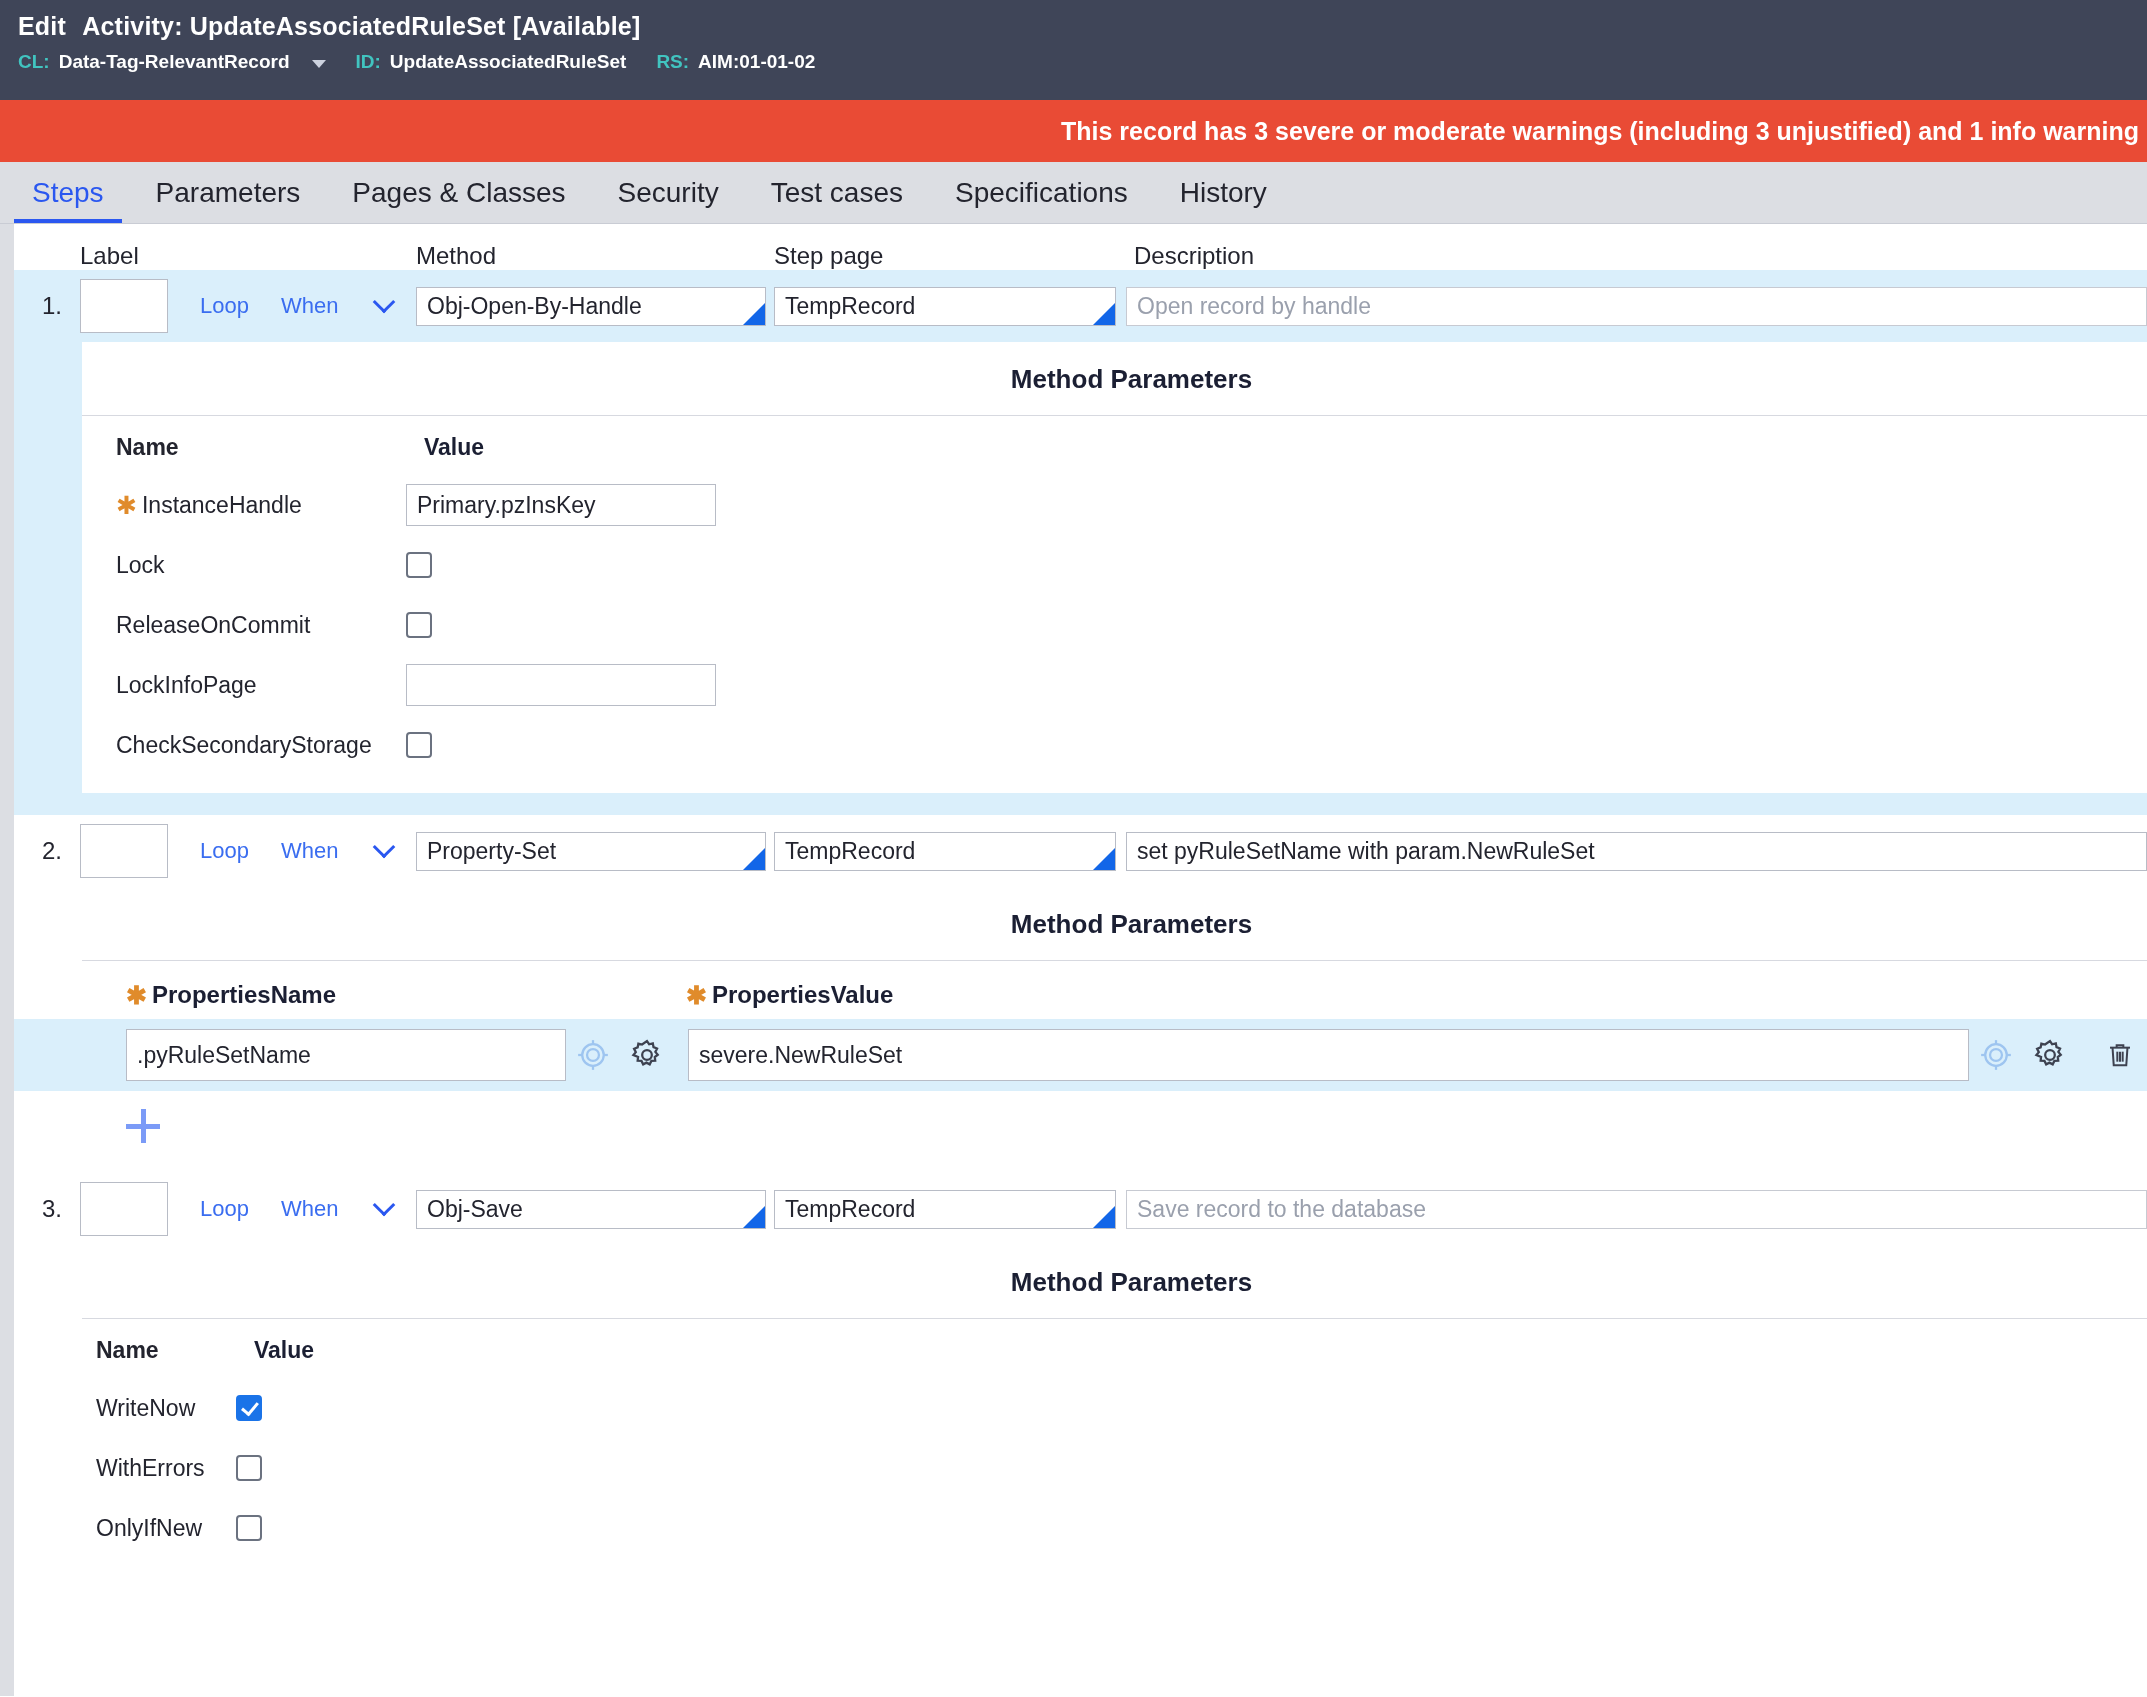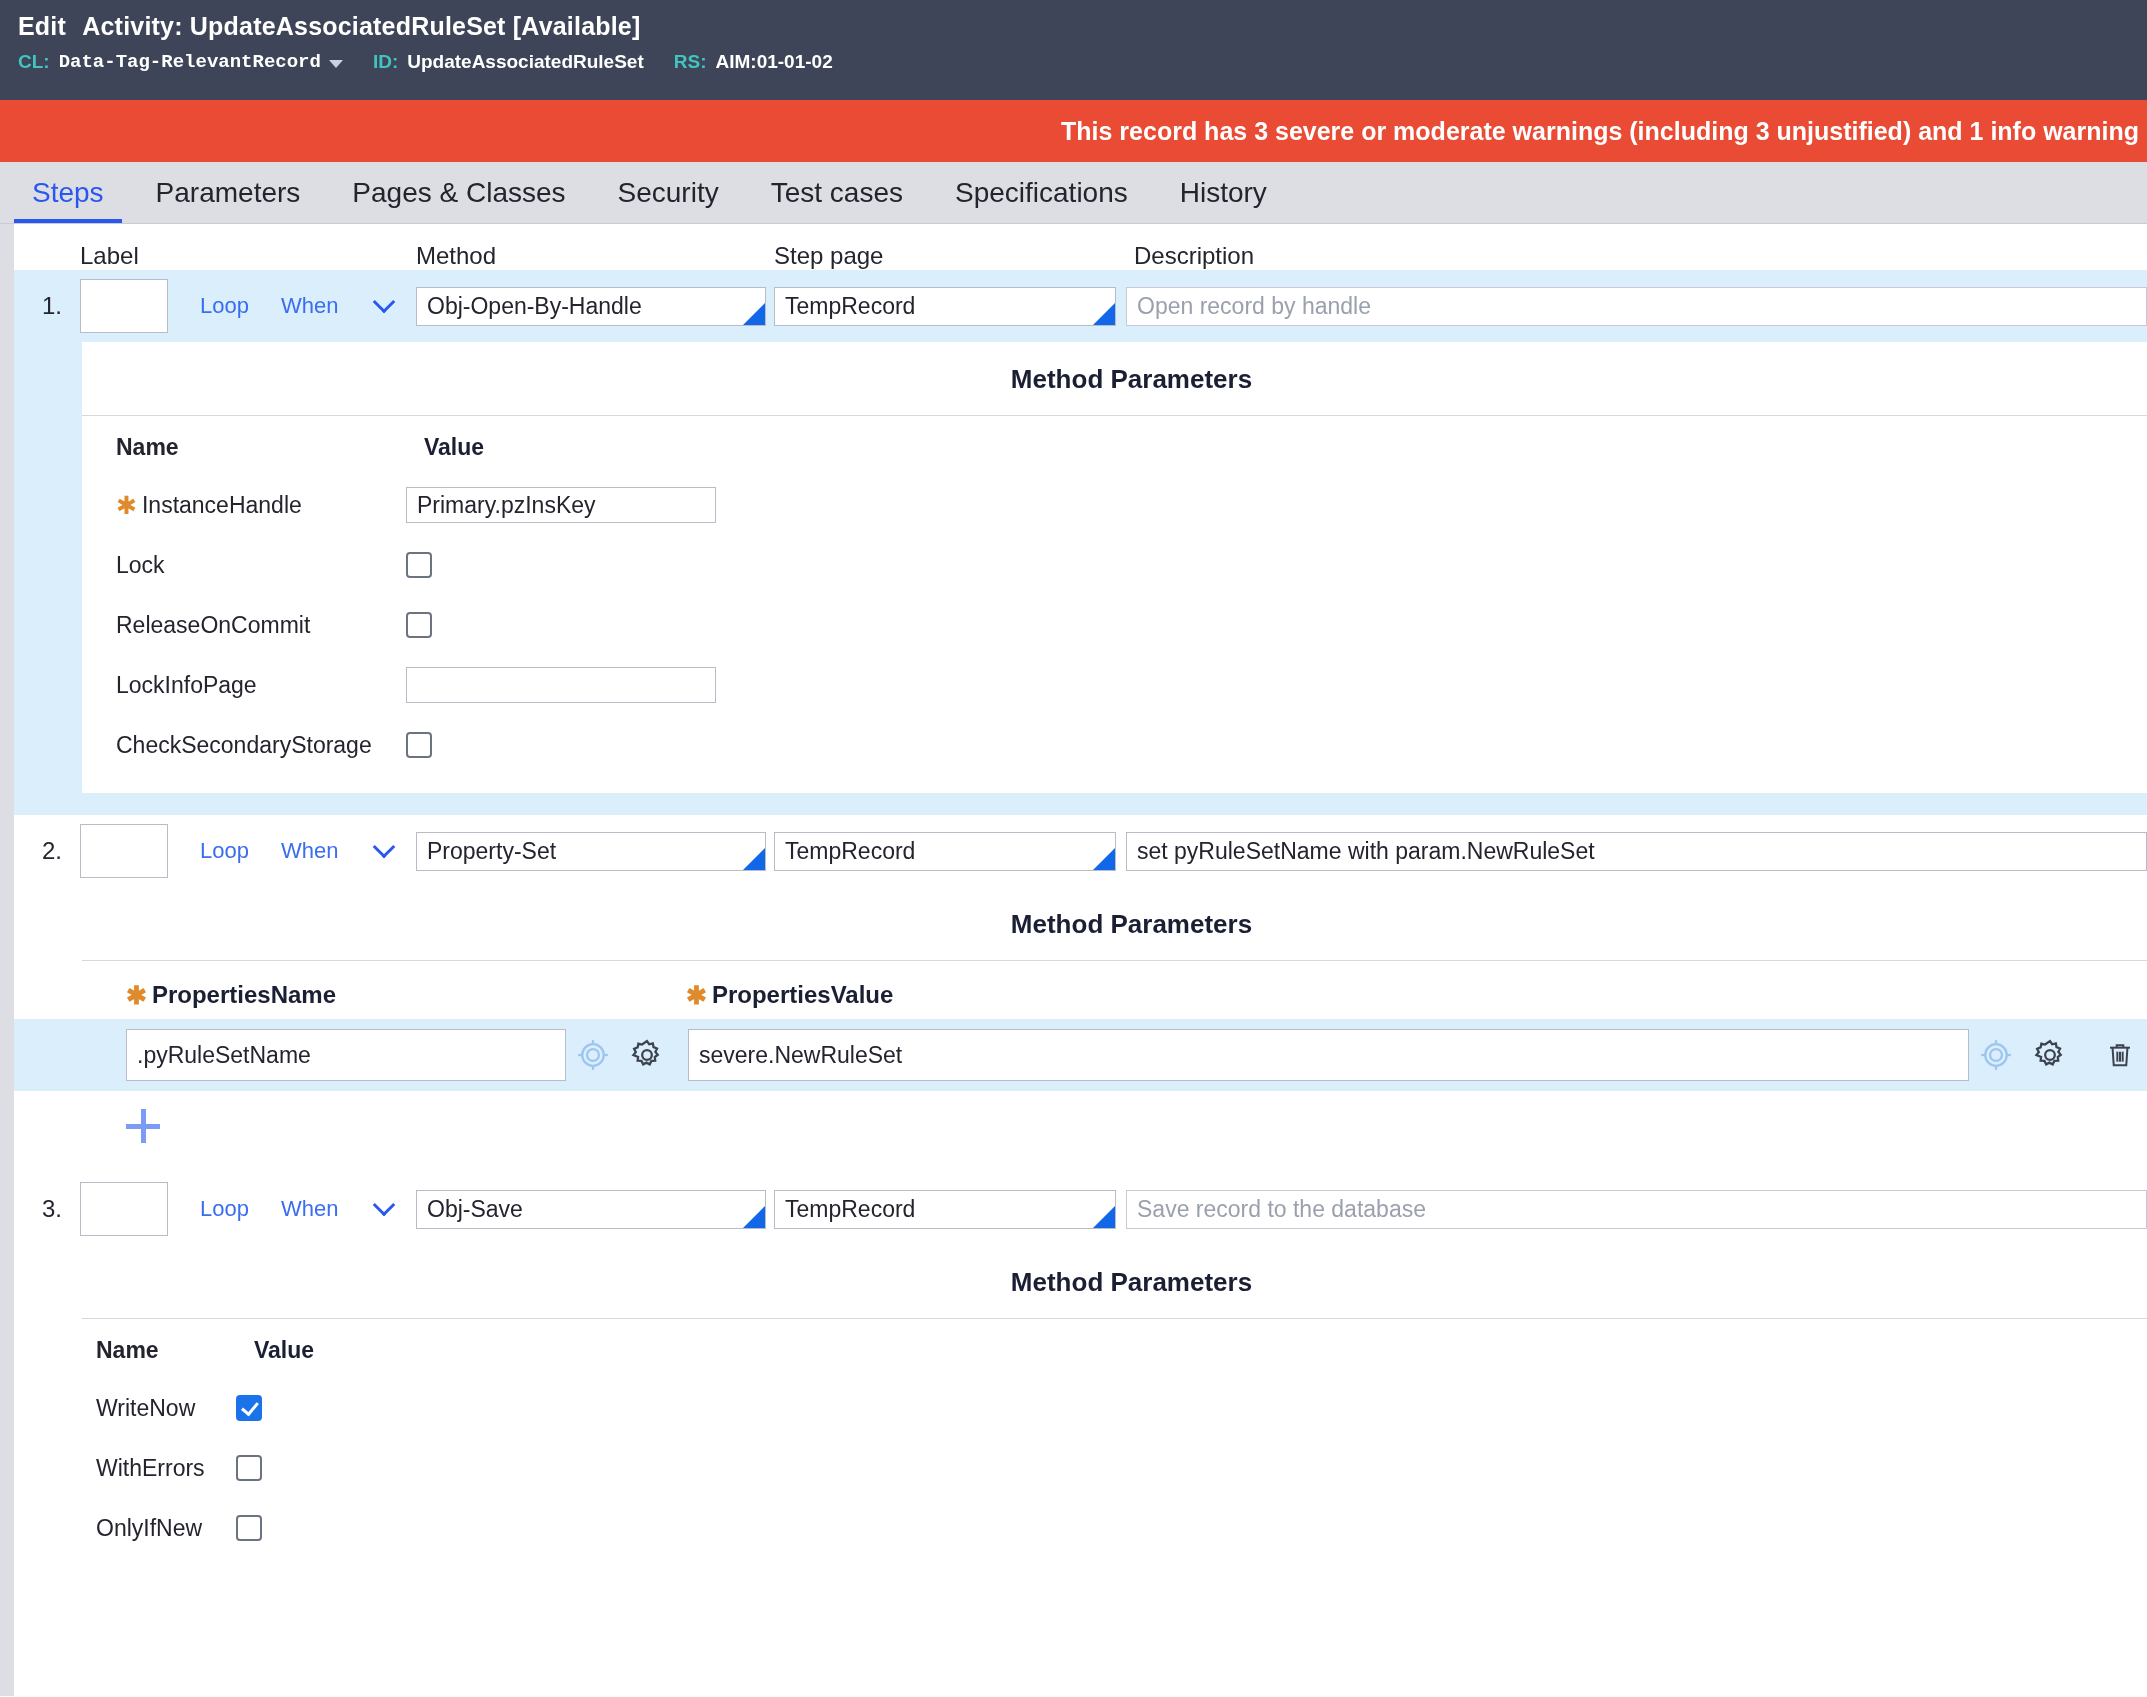--- a/index.html
+++ b/index.html
@@ -32,21 +32,21 @@
     margin-top: 8px;
     font-size: 19px;
     font-weight: bold;
     line-height: 24px;
     white-space: nowrap;
     display: flex;
     align-items: center;
   }
   .meta-key { color: #41c4c0; margin-right: 9px; }
   .meta-val { color: #ffffff; margin-right: 30px; }
-  .meta-val.with-caret { margin-right: 8px; font-family: Liberation Mono, monospace; }
+  .meta-val.with-caret { margin-right: 22px; }
   .caret-down {
     display: inline-block;
     width: 0; height: 0;
     border-left: 7px solid transparent;
     border-right: 7px solid transparent;
     border-top: 8px solid #cdd2df;
     margin-right: 30px;
     position: relative; top: 2px;
   }
 
@@ -235,21 +235,21 @@
   }
   .pg-name.w-narrow { width: 140px; flex: 0 0 140px; }
   .star {
     color: #e08b2b;
     font-size: 25px;
     margin-right: 5px;
     line-height: 1;
   }
   .pg-val { display: flex; align-items: center; }
   .txtbox {
-    width: 310px; height: 36px;
+    width: 310px; height: 42px;
     border: 1px solid #b8bcc6;
     background: #ffffff;
     display: flex; align-items: center;
     padding: 7px 10px;
     font-size: 23px;
     color: #23242e;
   }
   .cbx {
     width: 26px; height: 26px;
     border: 2px solid #6b7280;

